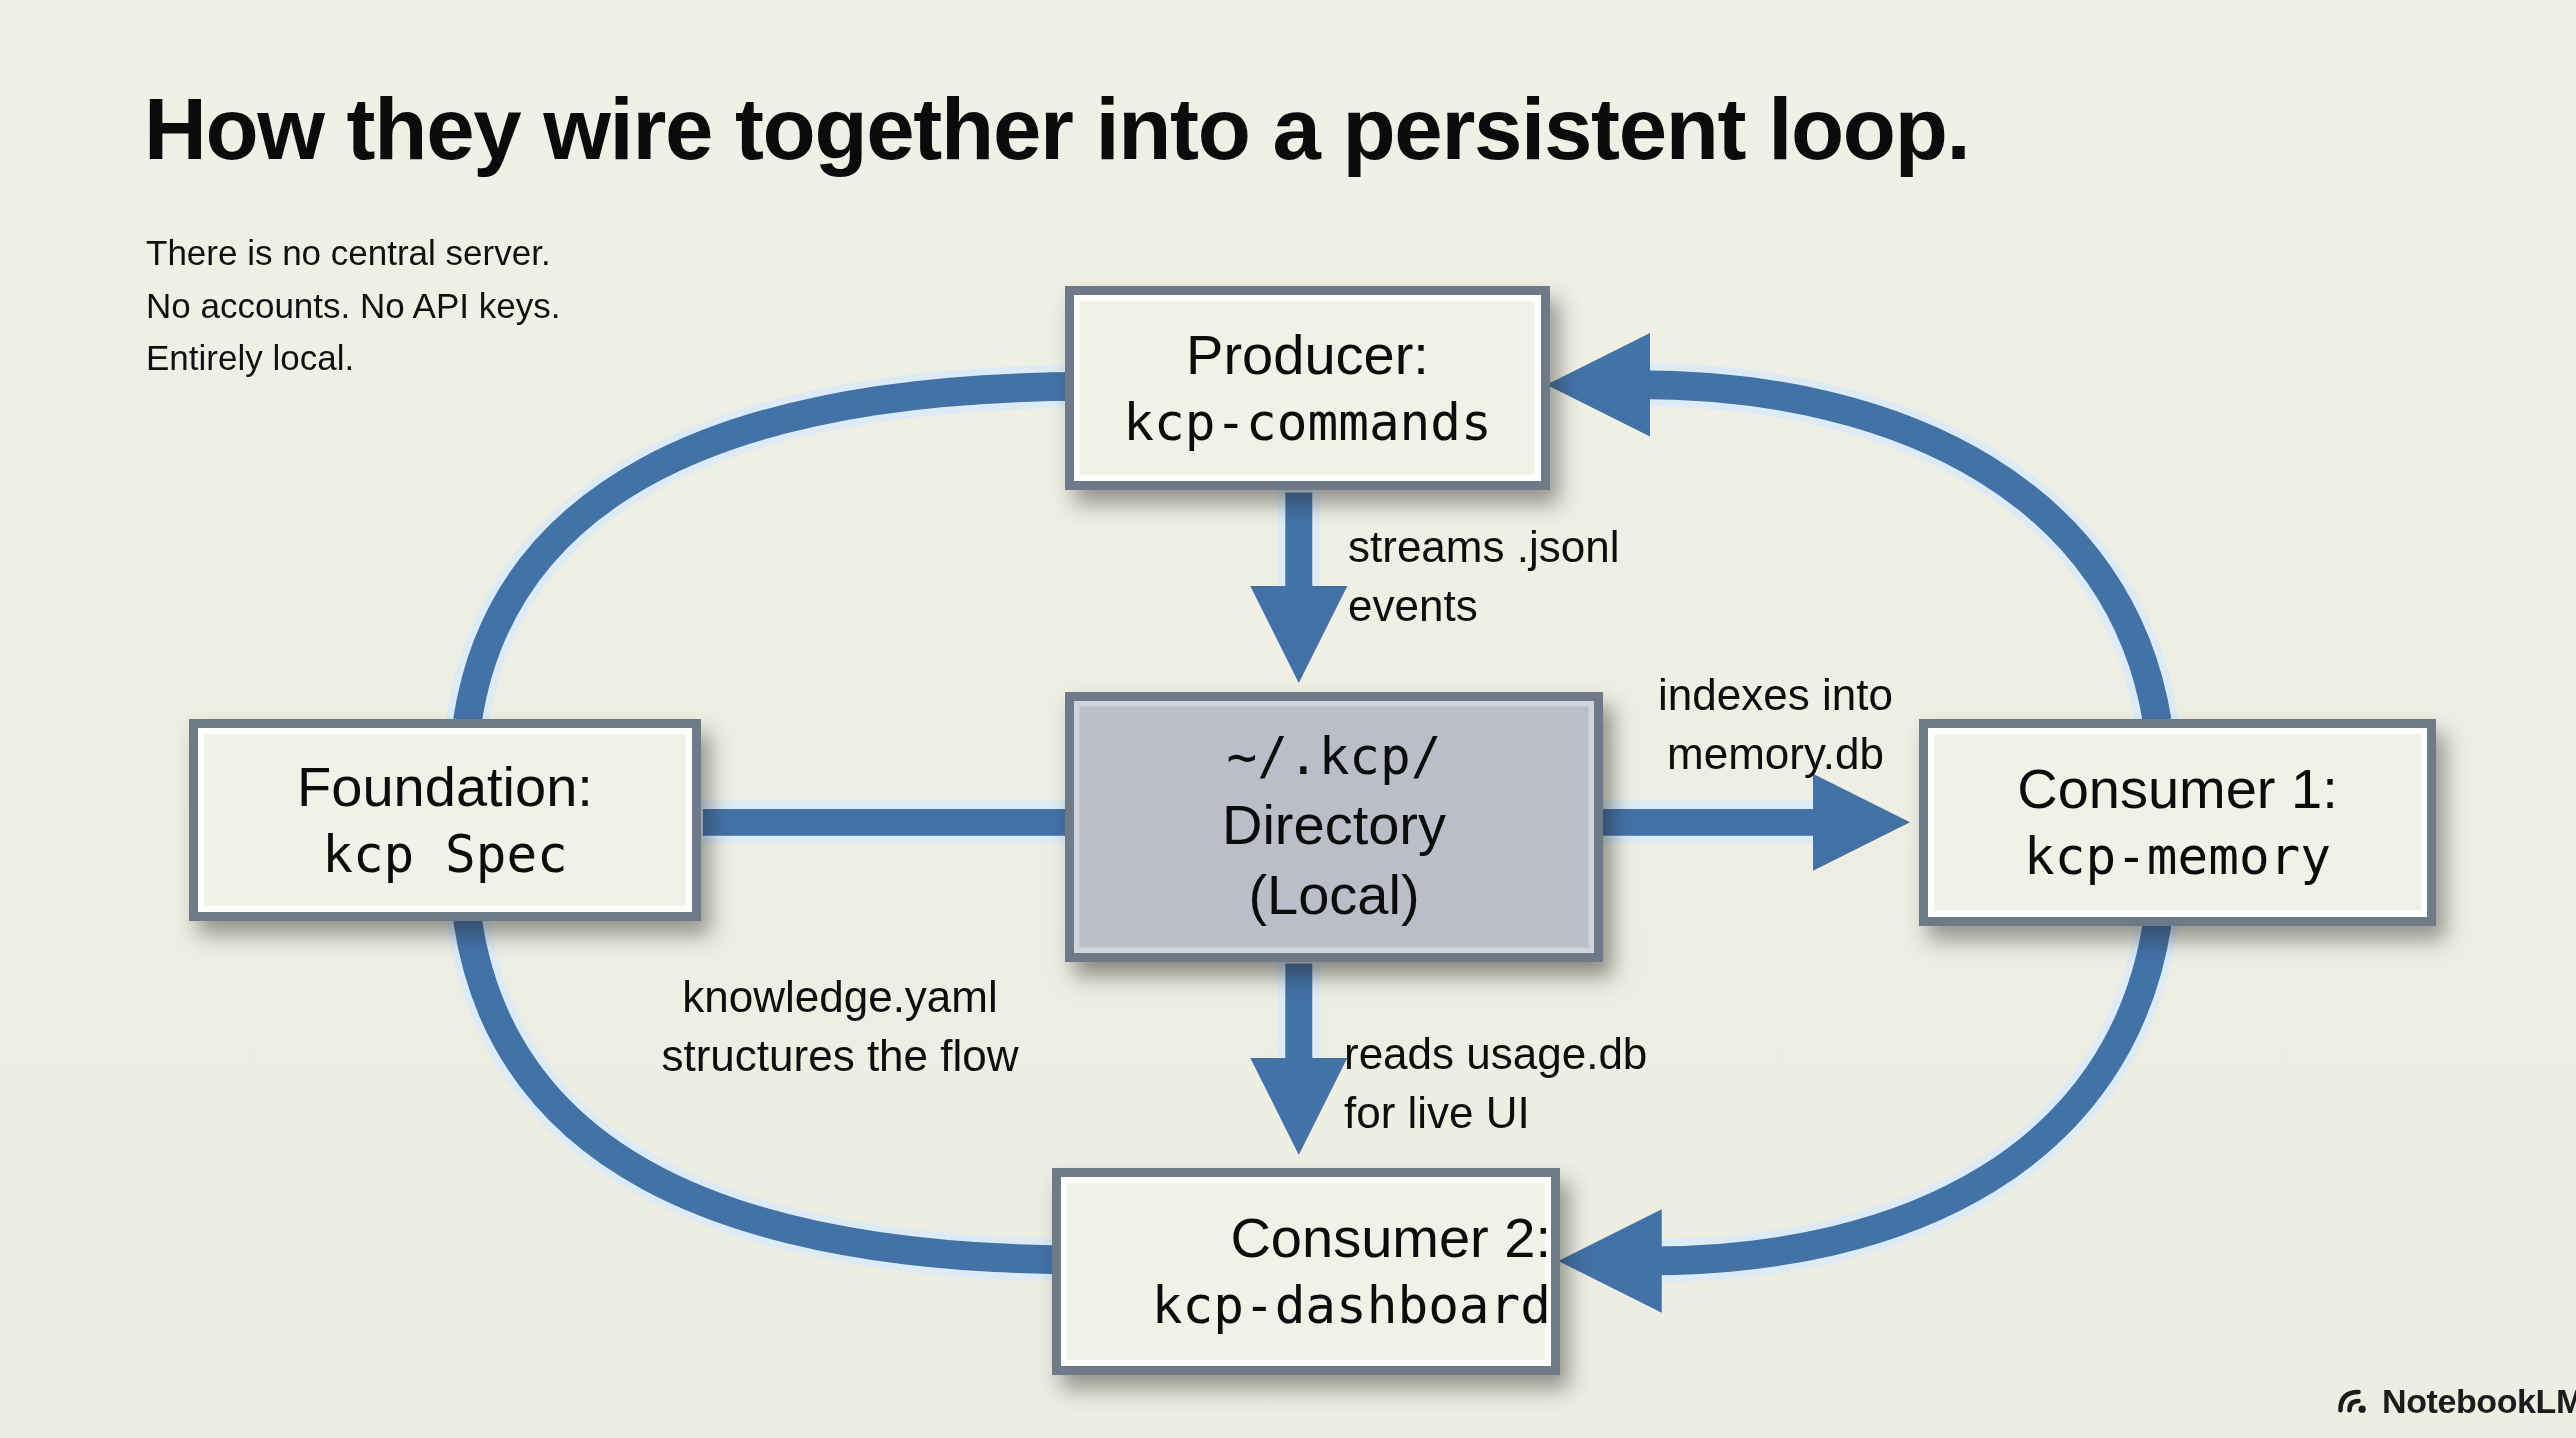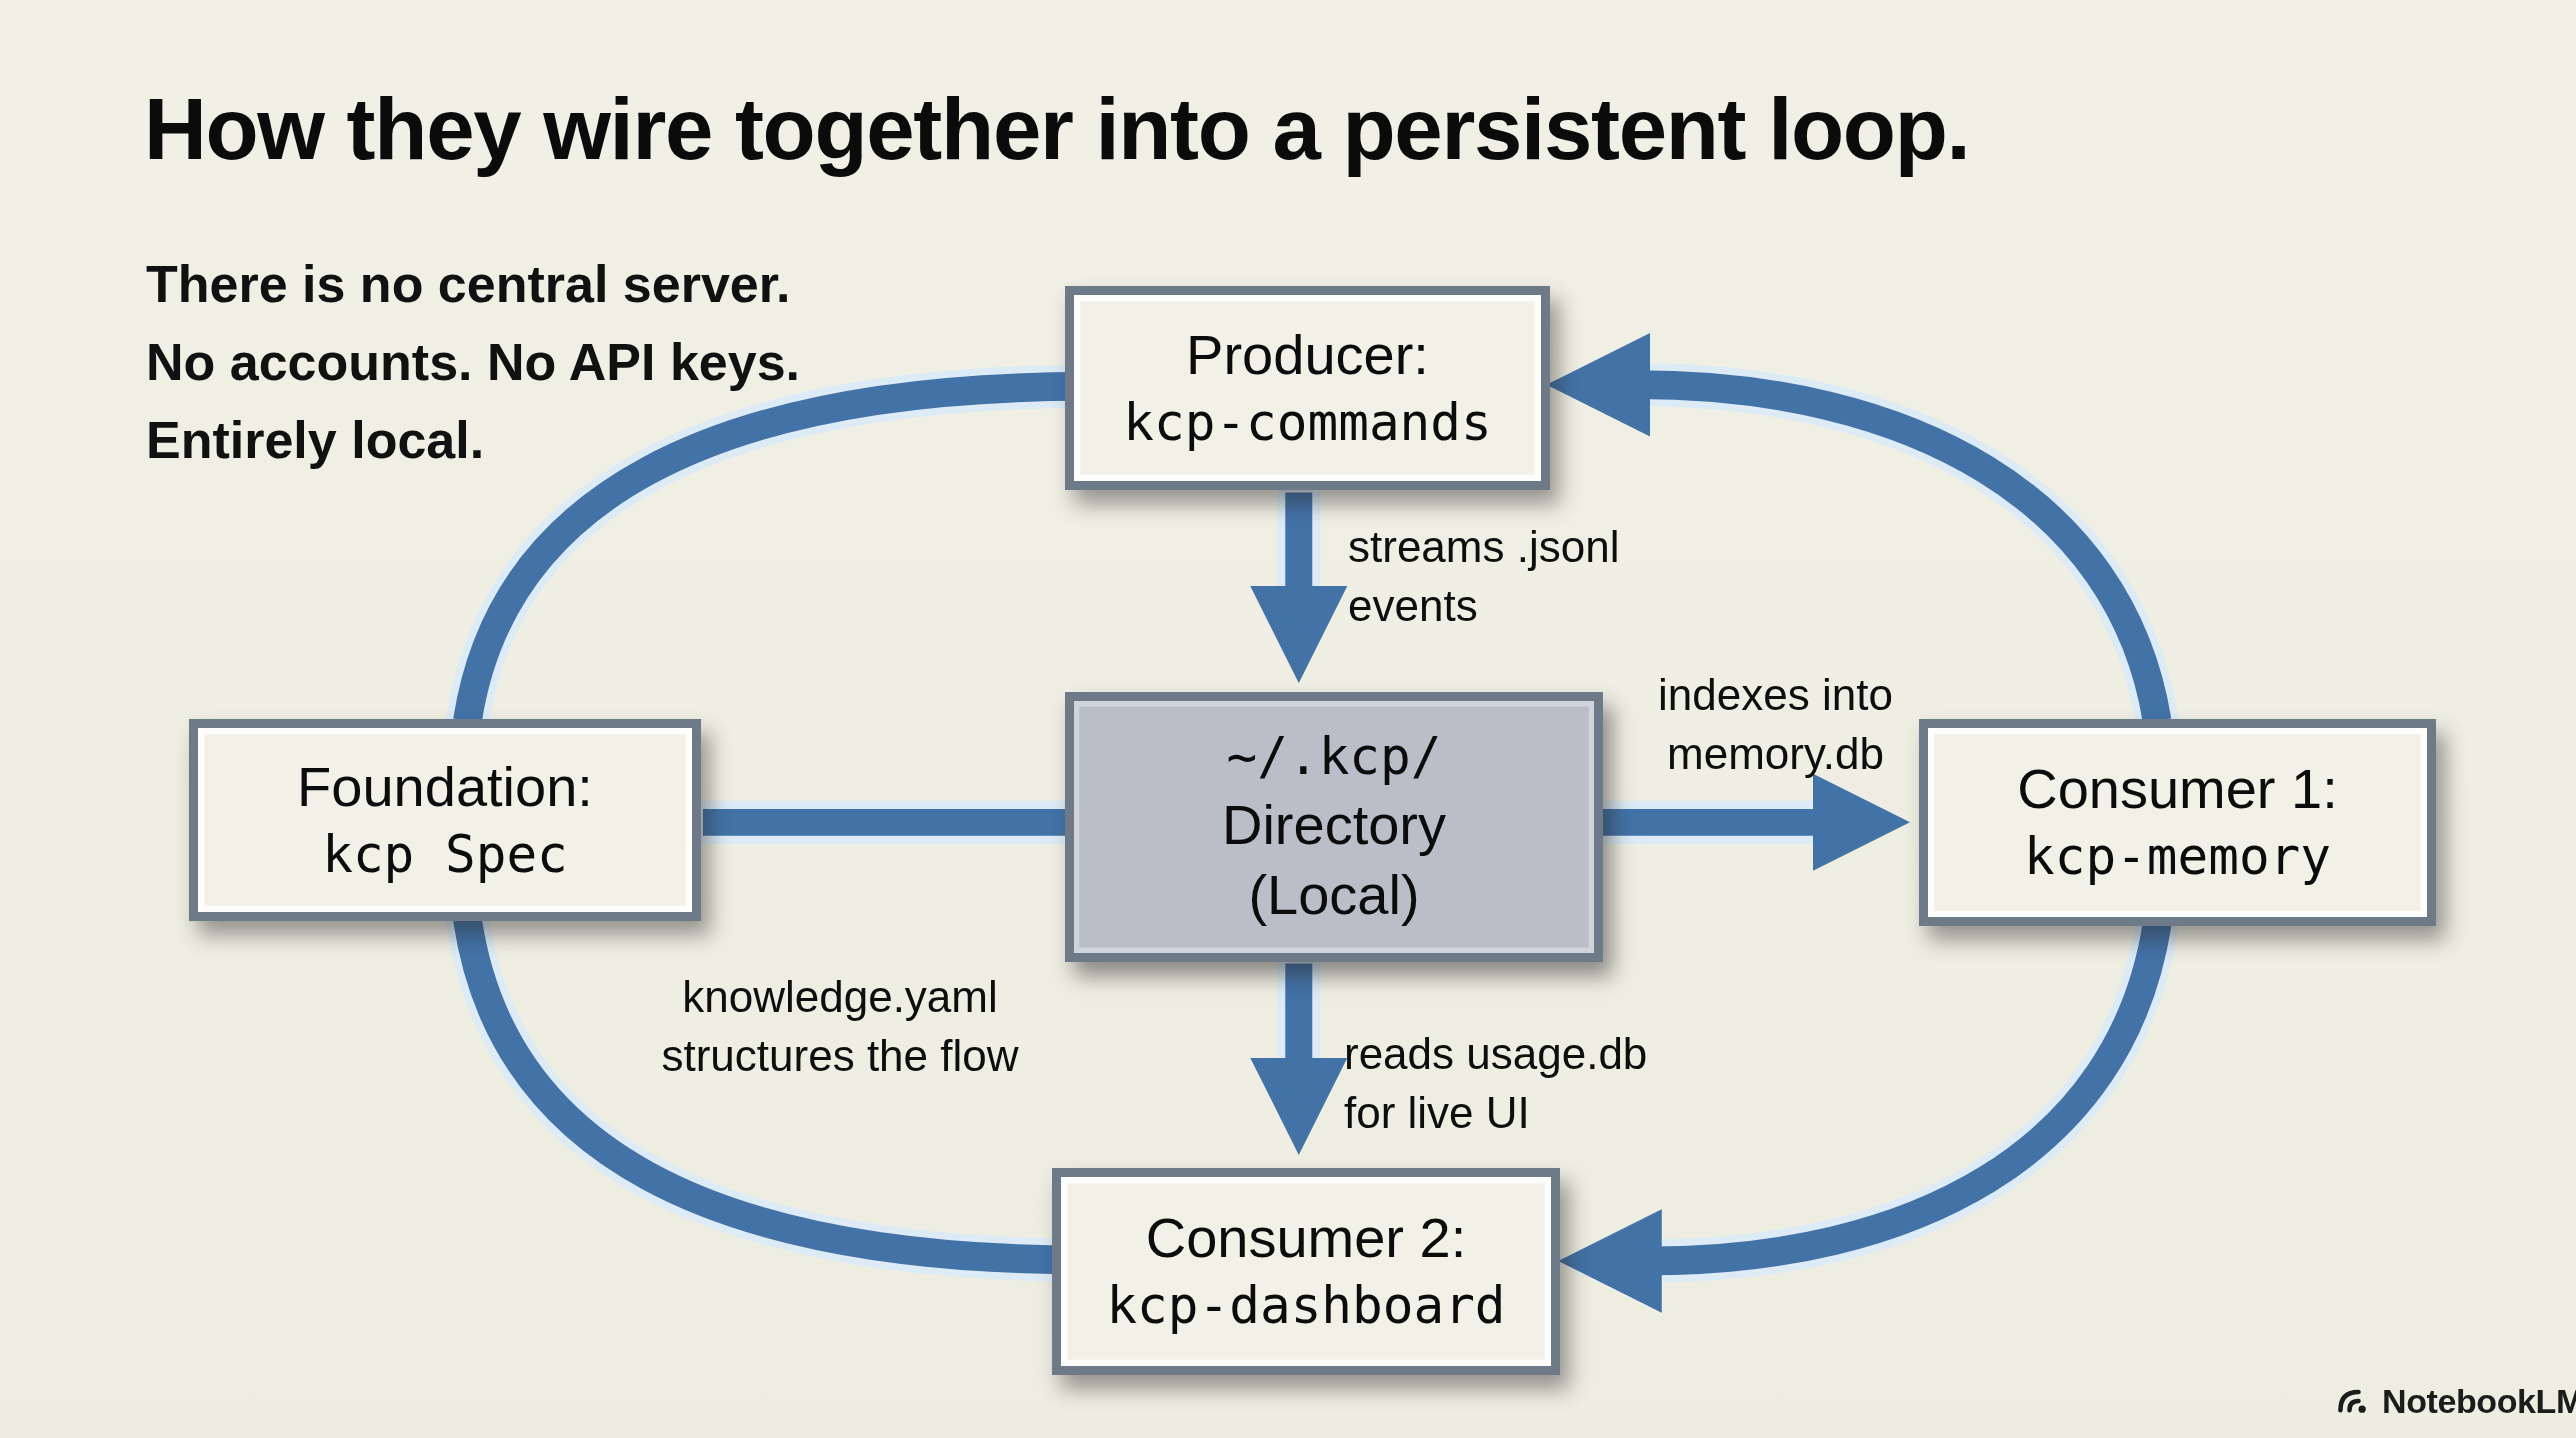--- a/index.html
+++ b/index.html
@@ -24,23 +24,23 @@
     top: 79px;
     font-size: 87px;
     font-weight: 600;
     letter-spacing: -1.3px;
     color: #0b0b0b;
     white-space: nowrap;
   }
   .intro {
     position: absolute;
     left: 146px;
-    top: 245px;
-    font-size: 52px;
-    font-weight: 700;
+    top: 227px;
+    font-size: 35px;
+    font-weight: 400;
     line-height: 1.5;
     color: #111;
   }
 
   
   #arrow-layer {
     position: absolute;
     left: 0; top: 0;
     z-index: 1;
   }
@@ -76,21 +76,21 @@
   .node.center-node {
     background: #b9bec8;
     box-shadow: 9px 14.4px 20px rgba(40,40,40,0.5),
                 inset 0 0 0 5.4px rgba(255,255,255,0.35);
   }
 
   #node-producer   { left: 1065px; top: 286px;  width: 485px; height: 204px; }
   #node-directory  { left: 1065px; top: 692px;  width: 538px; height: 270px; }
   #node-foundation { left: 189px;  top: 719px;  width: 512px; height: 202px; }
   #node-consumer1  { left: 1919px; top: 719px;  width: 517px; height: 207px; }
-  #node-consumer2  { left: 1052px; top: 1168px; width: 508px; height: 207px; }
+  #node-consumer2  { left: 1052px; top: 1168px; width: 508px; height: 207px; align-items: flex-end; }
 
   
   .edge-label {
     position: absolute;
     z-index: 3;
     font-size: 44px;
     font-weight: 500;
     line-height: 1.35;
     color: #0e0e0e;
   }

